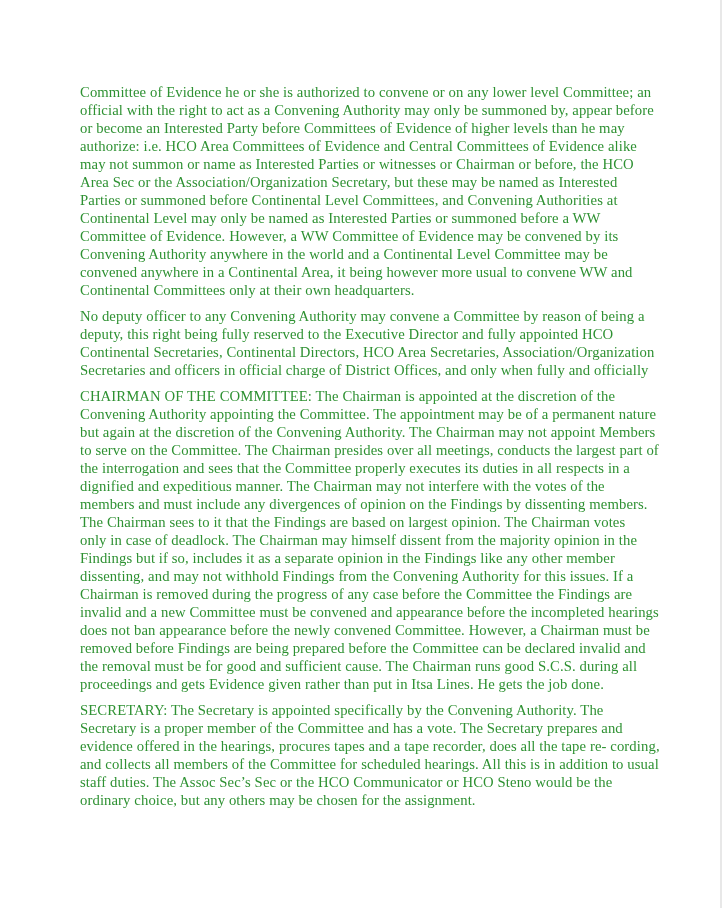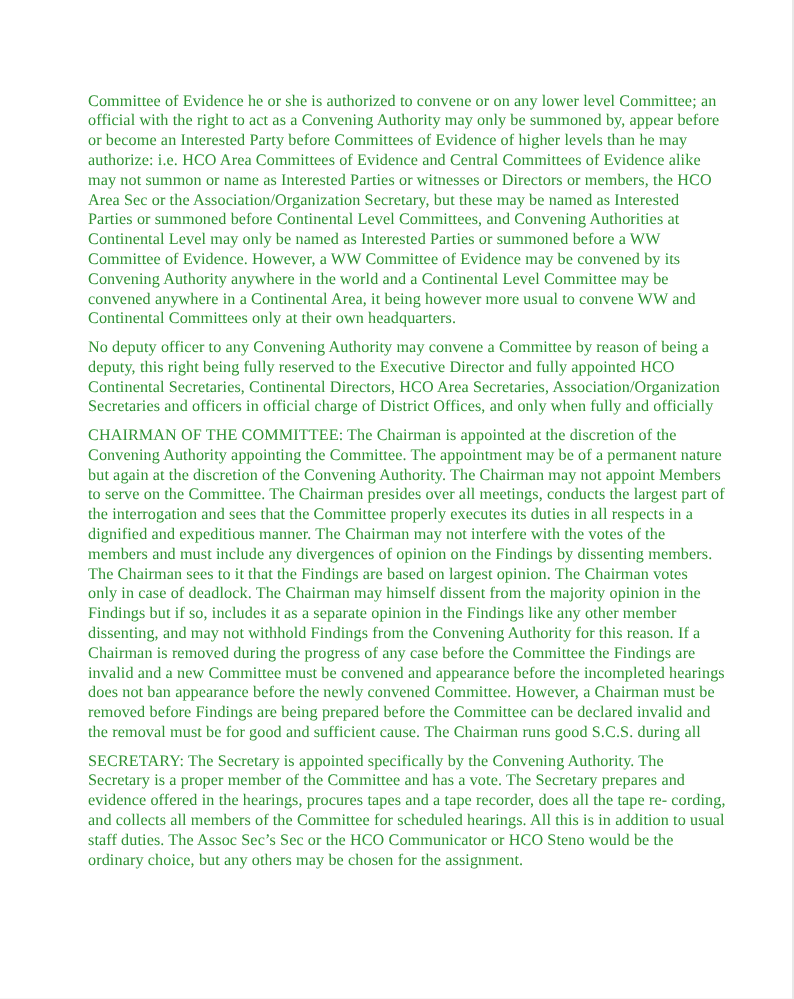--- a/index.html
+++ b/index.html
@@ -43,21 +43,21 @@
 </head>
 <body>
 
 <div class="page">
   <div class="content">
     <div class="para">
         <div class="line">Committee of Evidence he or she is authorized to convene or on any lower level Committee; an</div>
         <div class="line">official with the right to act as a Convening Authority may only be summoned by, appear before</div>
         <div class="line">or become an Interested Party before Committees of Evidence of higher levels than he may</div>
         <div class="line">authorize: i.e. HCO Area Committees of Evidence and Central Committees of Evidence alike</div>
-        <div class="line">may not summon or name as Interested Parties or witnesses or Directors or members, the HCO</div>
+        <div class="line">may not summon or name as Interested Parties or witnesses or Chairman or before, the HCO</div>
         <div class="line">Area Sec or the Association/Organization Secretary, but these may be named as Interested</div>
         <div class="line">Parties or summoned before Continental Level Committees, and Convening Authorities at</div>
         <div class="line">Continental Level may only be named as Interested Parties or summoned before a WW</div>
         <div class="line">Committee of Evidence. However, a WW Committee of Evidence may be convened by its</div>
         <div class="line">Convening Authority anywhere in the world and a Continental Level Committee may be</div>
         <div class="line">convened anywhere in a Continental Area, it being however more usual to convene WW and</div>
         <div class="line">Continental Committees only at their own headquarters.</div>
       </div>
     <div class="para">
         <div class="line">No deputy officer to any Convening Authority may convene a Committee by reason of being a</div>
@@ -69,26 +69,27 @@
         <div class="line">CHAIRMAN OF THE COMMITTEE: The Chairman is appointed at the discretion of the</div>
         <div class="line">Convening Authority appointing the Committee. The appointment may be of a permanent nature</div>
         <div class="line">but again at the discretion of the Convening Authority. The Chairman may not appoint Members</div>
         <div class="line">to serve on the Committee. The Chairman presides over all meetings, conducts the largest part of</div>
         <div class="line">the interrogation and sees that the Committee properly executes its duties in all respects in a</div>
         <div class="line">dignified and expeditious manner. The Chairman may not interfere with the votes of the</div>
         <div class="line">members and must include any divergences of opinion on the Findings by dissenting members.</div>
         <div class="line">The Chairman sees to it that the Findings are based on largest opinion. The Chairman votes</div>
         <div class="line">only in case of deadlock. The Chairman may himself dissent from the majority opinion in the</div>
         <div class="line">Findings but if so, includes it as a separate opinion in the Findings like any other member</div>
-        <div class="line">dissenting, and may not withhold Findings from the Convening Authority for this reason. If a</div>
+        <div class="line">dissenting, and may not withhold Findings from the Convening Authority for this issues. If a</div>
         <div class="line">Chairman is removed during the progress of any case before the Committee the Findings are</div>
         <div class="line">invalid and a new Committee must be convened and appearance before the incompleted hearings</div>
         <div class="line">does not ban appearance before the newly convened Committee. However, a Chairman must be</div>
         <div class="line">removed before Findings are being prepared before the Committee can be declared invalid and</div>
         <div class="line">the removal must be for good and sufficient cause. The Chairman runs good S.C.S. during all</div>
+        <div class="line">proceedings and gets Evidence given rather than put in Itsa Lines. He gets the job done.</div>
       </div>
     <div class="para">
         <div class="line">SECRETARY: The Secretary is appointed specifically by the Convening Authority. The</div>
         <div class="line">Secretary is a proper member of the Committee and has a vote. The Secretary prepares and</div>
         <div class="line">evidence offered in the hearings, procures tapes and a tape recorder, does all the tape re- cording,</div>
         <div class="line">and collects all members of the Committee for scheduled hearings. All this is in addition to usual</div>
         <div class="line">staff duties. The Assoc Sec’s Sec or the HCO Communicator or HCO Steno would be the</div>
         <div class="line">ordinary choice, but any others may be chosen for the assignment.</div>
       </div>
   </div>

